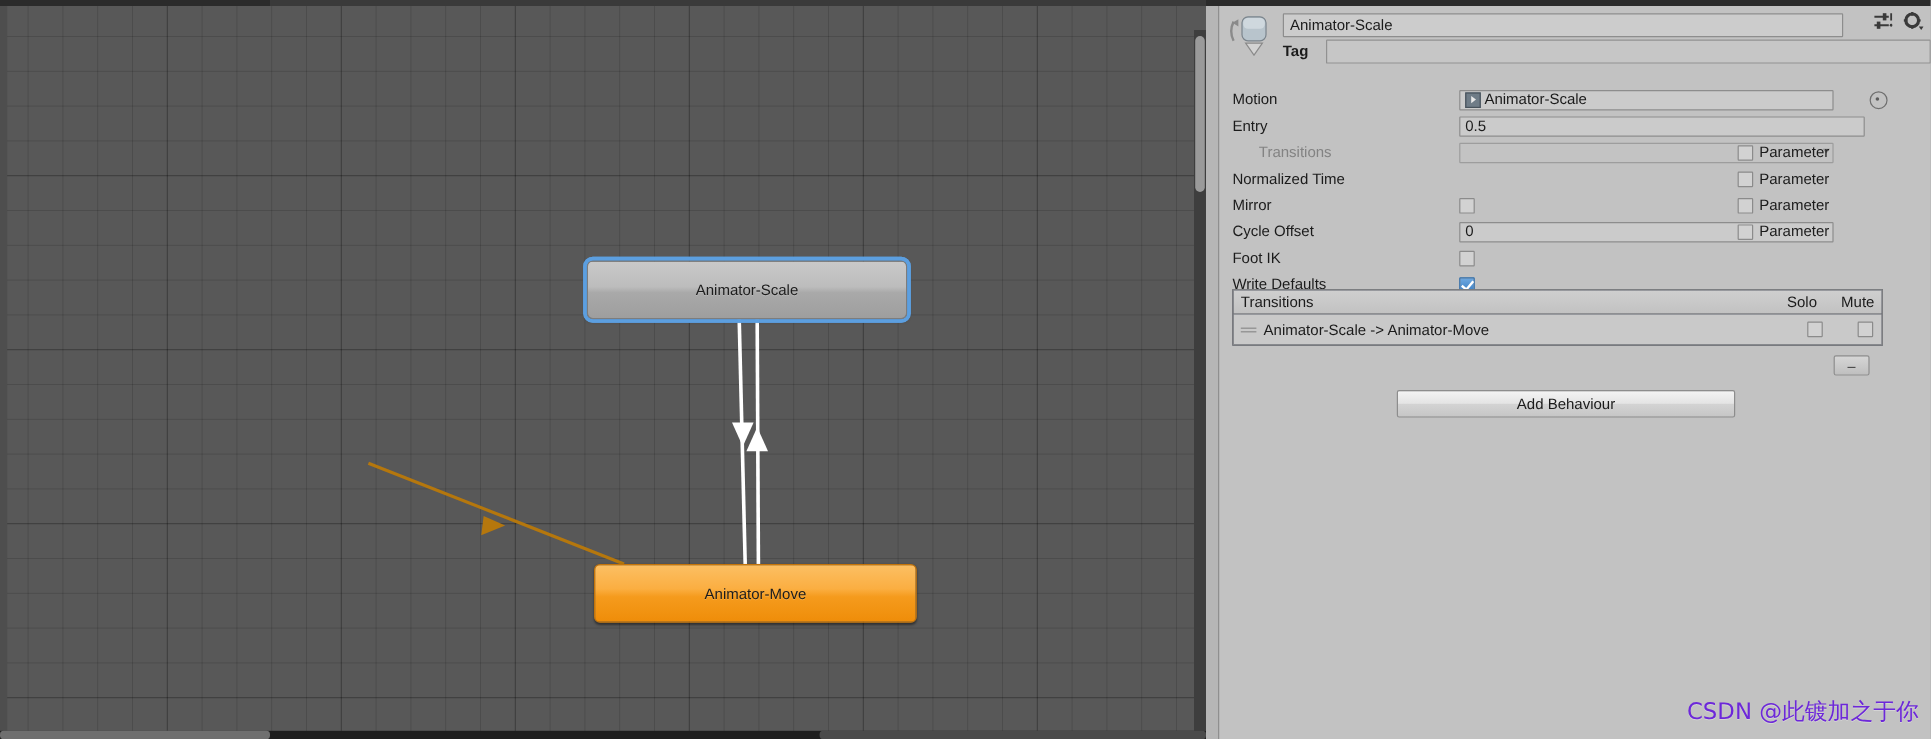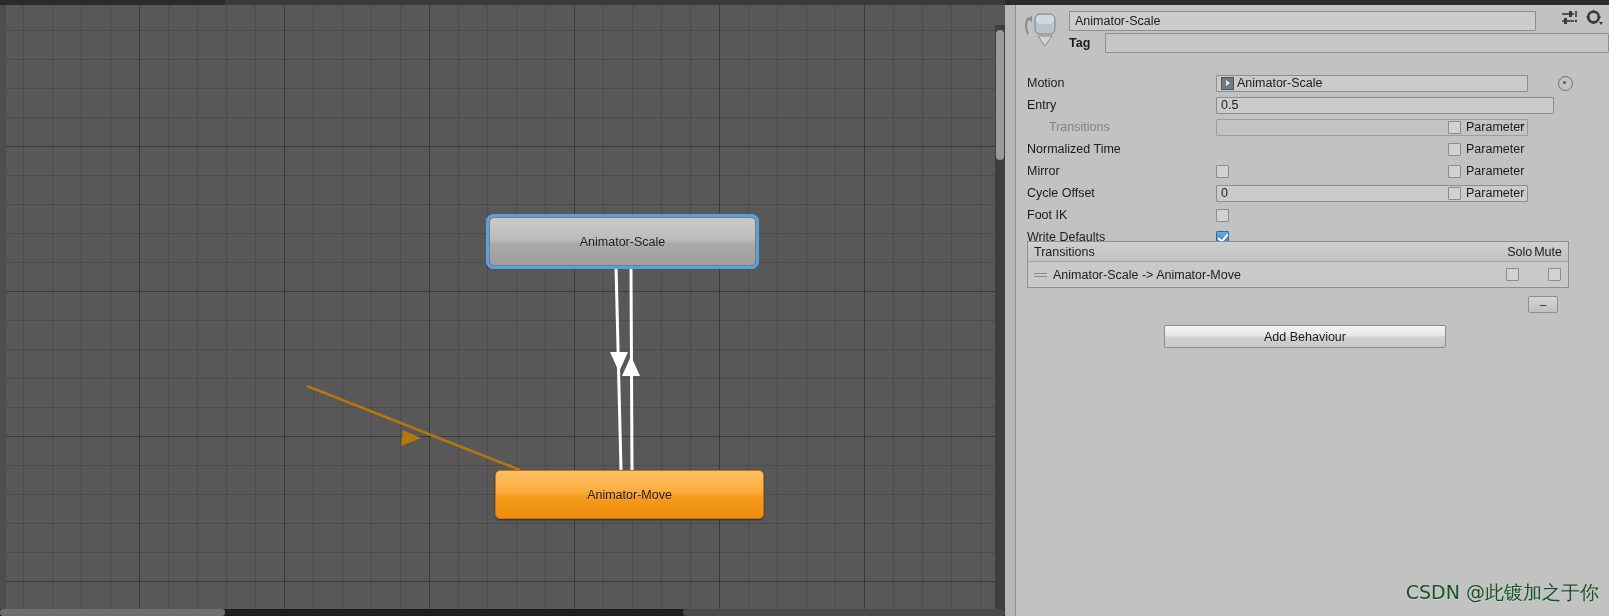--- a/index.html
+++ b/index.html
@@ -209,21 +209,21 @@
   
   .trans-box{
     position:absolute;left:11px;top:236px;width:540px;
     border:1px solid #8f8f8f;background:#0f172a;
   }
   .trans-head{
     height:19px;background:linear-gradient(to bottom,#cfcfcf,#c2c2c2);
     border-bottom:1px solid #a5a5a5;display:flex;align-items:center;
     font-size:12.5px;color:#1b1b1b;padding:0 6px;justify-content:space-between;
   }
-  .trans-head-right{display:flex;gap:2px;justify-content:center;}
+  .trans-head-right{display:flex;gap:20px;justify-content:center;}
   .trans-row{
     height:25px;background:#c9c9c9;display:flex;align-items:center;
     padding:0 6px;font-size:12.5px;color:#1b1b1b;position:relative;
   }
   .drag-handle{
     width:13px;height:8px;margin-right:6px;display:flex;flex-direction:column;justify-content:center;gap:2px;
   }
   .drag-handle i{display:block;height:1px;background:#8a8a8a;}
   .trans-cbox{position:absolute;}
   .trans-minus{
@@ -237,21 +237,21 @@
   .add-behaviour{
     position:absolute;left:148px;top:320px;width:280px;height:21px;
     background:linear-gradient(to bottom,#f4f4f4 0%,#e4e4e4 48%,#d3d3d3 52%,#c6c6c6 100%);
     border:1px solid #8d8d8d;border-radius:2px;
     display:flex;align-items:center;justify-content:center;
     font-size:12.5px;color:#1b1b1b;
   }
 
   .watermark{
     position:absolute;right:10px;bottom:10px;
-    font-size:19px;color:#14532d;
+    font-size:19px;color:#6d28d9;
     text-shadow:0 1px 0 #d4d4d4;
     font-family:"DejaVu Sans",sans-serif;
     white-space:nowrap;
   }
 </style>
 </head>
 <body>
 
 <div id="root">
 

